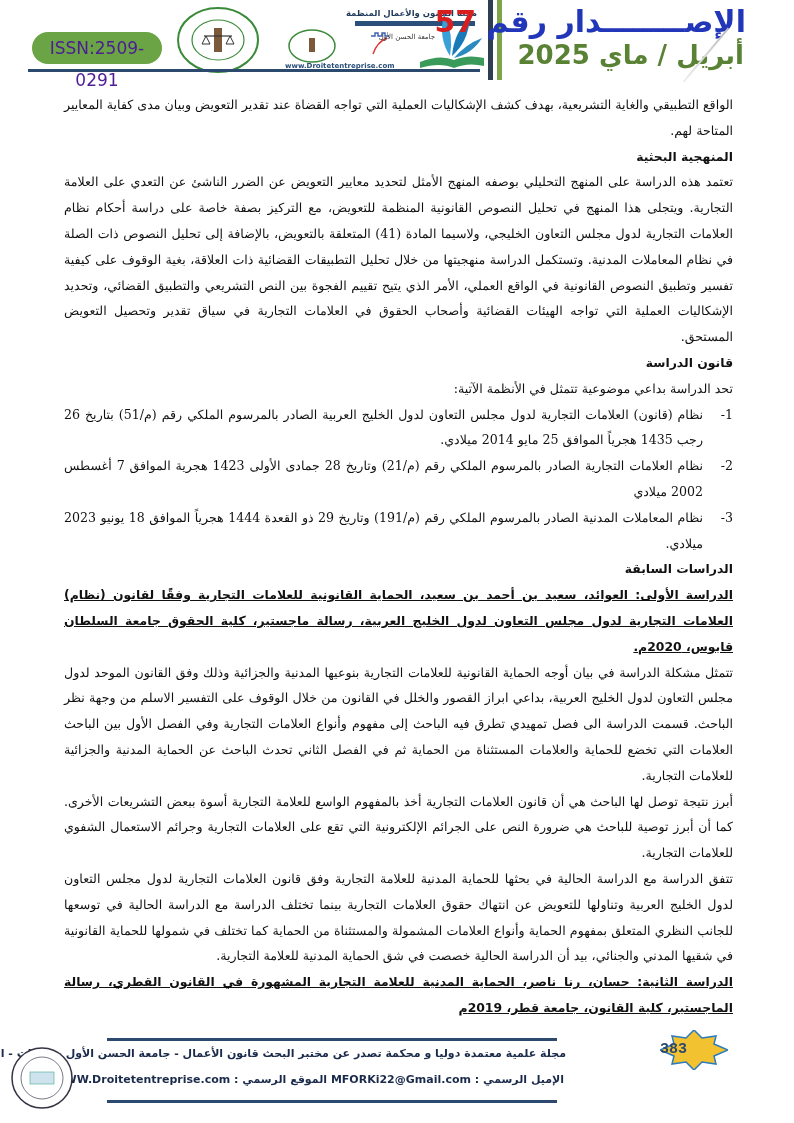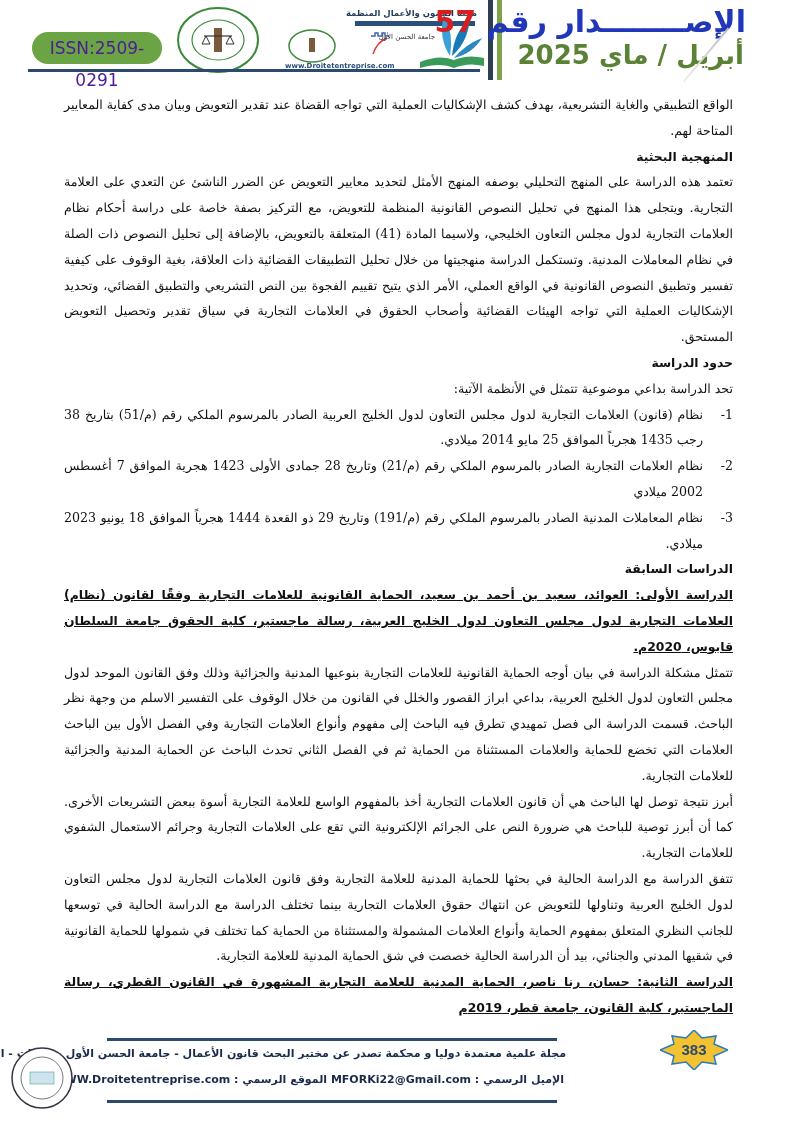--- a/index.html
+++ b/index.html
@@ -42,22 +42,22 @@
 
   
   .ftr-rule-top { position:absolute; left:107px; top:1038px; width:450px; height:3px; background:#2b4a6e; }
   .ftr-rule-bot { position:absolute; left:107px; top:1100px; width:450px; height:3px; background:#2b4a6e; }
   .ftr-line1 { position:absolute; right:228px; top:1047px; font-size:11px; font-weight:bold; color:#1a2a4a; white-space:nowrap;
                font-family:"DejaVu Sans", sans-serif; }
   .ftr-line2 { position:absolute; right:230px; top:1073px; font-size:11px; font-weight:bold; color:#1a2a4a; white-space:nowrap;
                font-family:"DejaVu Sans", sans-serif; }
   .ltr { direction:ltr; unicode-bidi:embed; }
   .page-badge { position:absolute; left:660px; top:1030px; width:68px; height:40px; }
-  .page-num { position:absolute; left:660px; top:1030px; width:68px; height:40px; line-height:40px; text-align:center;
-              font-family:Liberation Sans, sans-serif; font-weight:bold; font-size:15px; color:#2d4a6e; direction:ltr; }
+  .page-num { position:absolute; left:660px; top:1030px; width:68px; height:40px; line-height:40px; text-align:left;
+              font-family:Liberation Mono, monospace; font-weight:bold; font-size:15px; color:#2d4a6e; direction:ltr; }
   .stamp { position:absolute; left:10px; top:1046px; width:64px; height:64px; }
 </style>
 </head>
 <body>
 
 <div class="hdr">
   <div class="issn">ISSN:2509-0291</div>
 
   <svg class="seal1" viewBox="0 0 84 68">
     <ellipse cx="42" cy="34" rx="40" ry="32" fill="none" stroke="#3a8a3a" stroke-width="2"></ellipse>
@@ -101,26 +101,26 @@
   </div>
   <div class="issue-date">أبريل / ماي 2025</div>
   <div class="diag"></div>
   <div class="hdr-rule"></div>
 </div>
 
 <div class="content">
   <p>الواقع التطبيقي والغاية التشريعية، بهدف كشف الإشكاليات العملية التي تواجه القضاة عند تقدير التعويض وبيان مدى كفاية المعايير المتاحة لهم.</p>
   <p class="h">المنهجية البحثية</p>
   <p>تعتمد هذه الدراسة على المنهج التحليلي بوصفه المنهج الأمثل لتحديد معايير التعويض عن الضرر الناشئ عن التعدي على العلامة التجارية. ويتجلى هذا المنهج في تحليل النصوص القانونية المنظمة للتعويض، مع التركيز بصفة خاصة على دراسة أحكام نظام العلامات التجارية لدول مجلس التعاون الخليجي، ولاسيما المادة (41) المتعلقة بالتعويض، بالإضافة إلى تحليل النصوص ذات الصلة في نظام المعاملات المدنية. وتستكمل الدراسة منهجيتها من خلال تحليل التطبيقات القضائية ذات العلاقة، بغية الوقوف على كيفية تفسير وتطبيق النصوص القانونية في الواقع العملي، الأمر الذي يتيح تقييم الفجوة بين النص التشريعي والتطبيق القضائي، وتحديد الإشكاليات العملية التي تواجه الهيئات القضائية وأصحاب الحقوق في العلامات التجارية في سياق تقدير وتحصيل التعويض المستحق.</p>
-  <p class="h">حدود الدراسة</p>
+  <p class="h">قانون الدراسة</p>
   <p>تحد الدراسة بداعي موضوعية تتمثل في الأنظمة الآتية:</p>
 
   <div class="item">
     <span class="num">1-</span>
-    <span class="txt">نظام (قانون) العلامات التجارية لدول مجلس التعاون لدول الخليج العربية الصادر بالمرسوم الملكي رقم (م/51) بتاريخ 38 رجب 1435 هجرياً الموافق 25 مايو 2014 ميلادي.</span>
+    <span class="txt">نظام (قانون) العلامات التجارية لدول مجلس التعاون لدول الخليج العربية الصادر بالمرسوم الملكي رقم (م/51) بتاريخ 26 رجب 1435 هجرياً الموافق 25 مايو 2014 ميلادي.</span>
   </div>
   <div class="item">
     <span class="num">2-</span>
     <span class="txt">نظام العلامات التجارية الصادر بالمرسوم الملكي رقم (م/21) وتاريخ 28 جمادى الأولى 1423 هجرية الموافق 7 أغسطس 2002 ميلادي</span>
   </div>
   <div class="item">
     <span class="num">3-</span>
     <span class="txt">نظام المعاملات المدنية الصادر بالمرسوم الملكي رقم (م/191) وتاريخ 29 ذو القعدة 1444 هجرياً الموافق 18 يونيو 2023 ميلادي.</span>
   </div>
 

